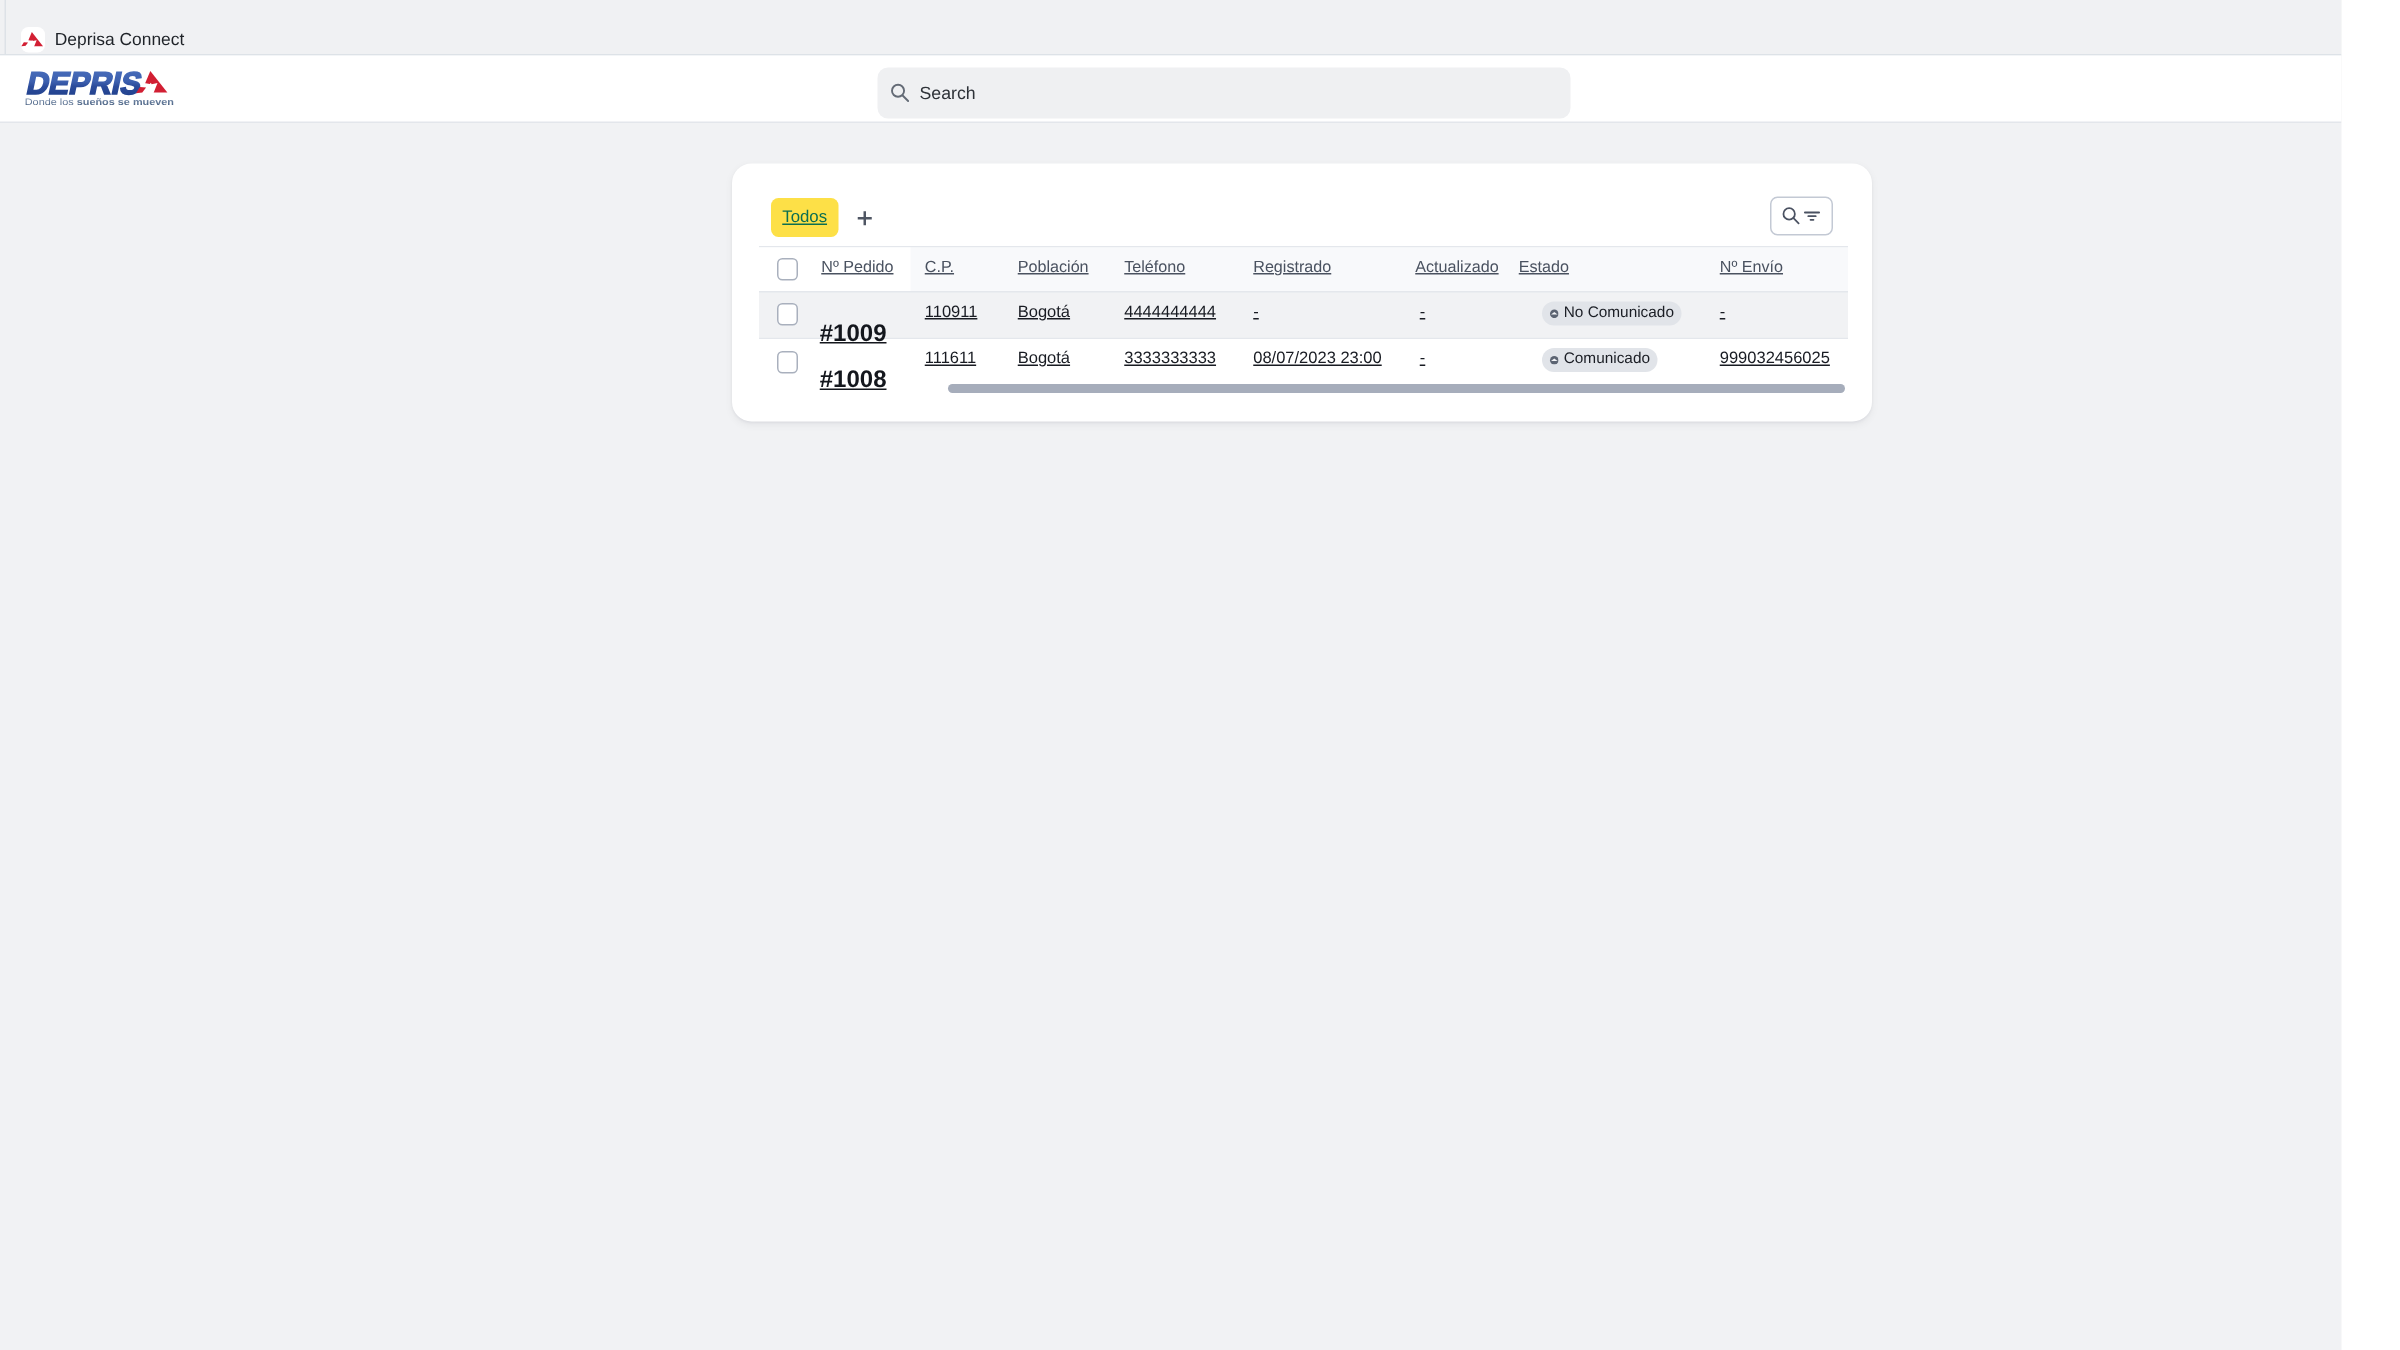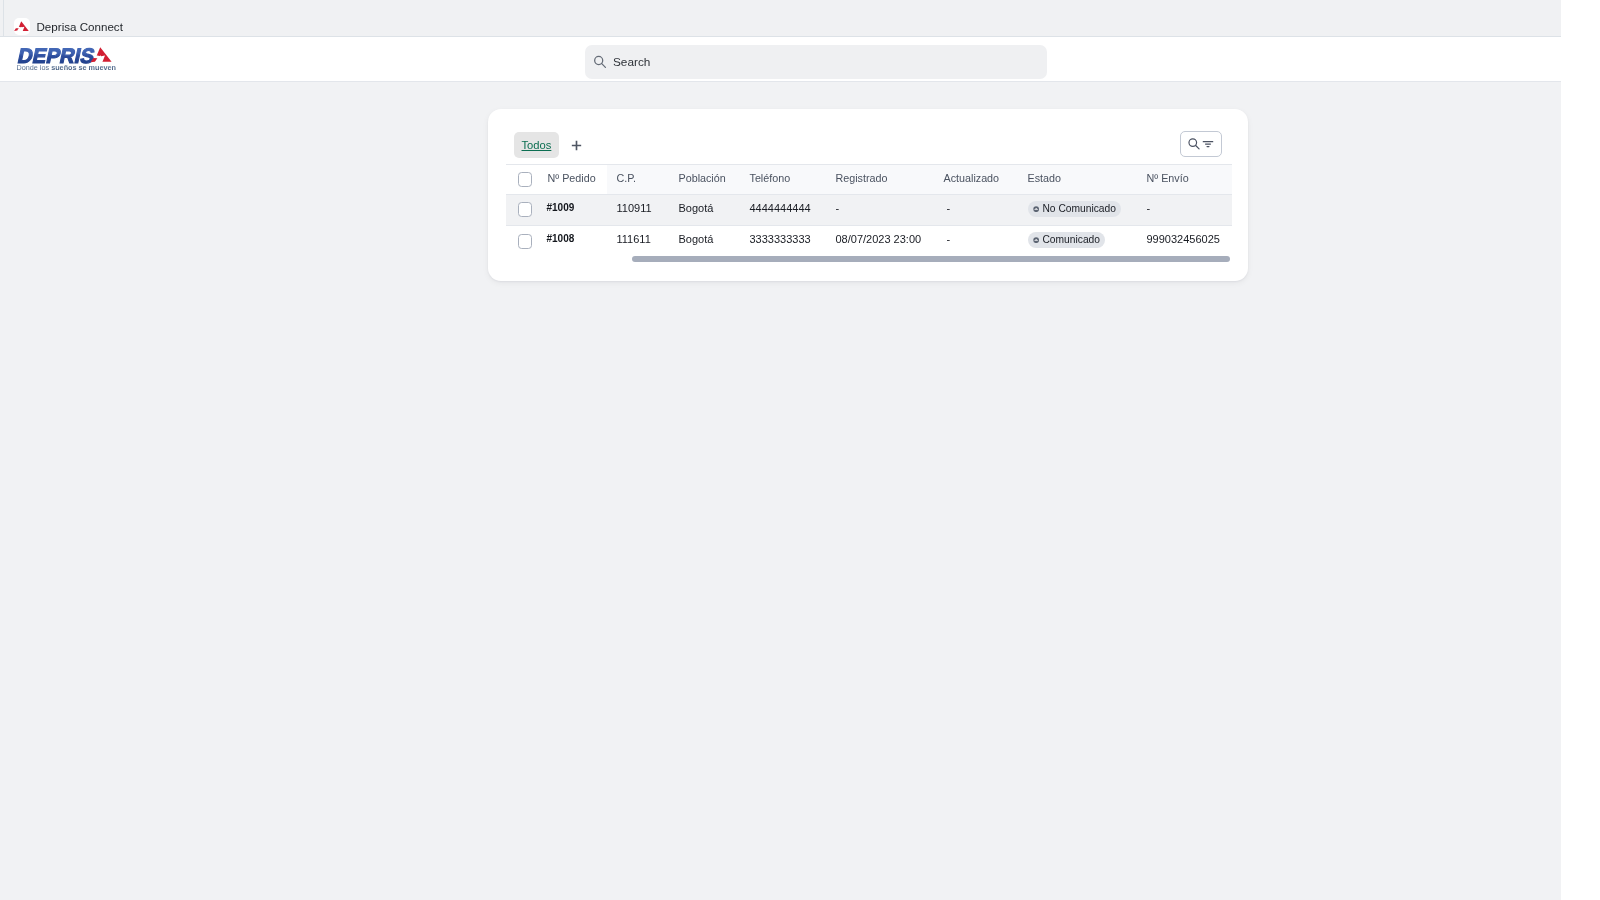--- a/index.html
+++ b/index.html
@@ -18,38 +18,38 @@
   .header{position:absolute;left:0;top:37px;width:1561px;height:45px;background:#ffffff;}
   .header-border{position:absolute;left:0;top:81px;width:1561px;height:1px;background:#e3e6eb;}
   .logo{position:absolute;left:14px;top:42px;width:106px;height:34px;}
   .searchbox{position:absolute;left:585px;top:45px;width:462px;height:29px;background:#eff0f2;border-radius:7px;
              display:flex;align-items:center;padding:17px 8px;box-sizing:border-box;gap:6px;}
   .searchbox .ph{font-size:11.8px;color:#2e3238;}
 
   
   .card{position:absolute;left:487.5px;top:108.8px;width:760.5px;height:172.5px;background:#fff;border-radius:13px;
         box-shadow:0 1px 2px rgba(16,24,40,.05),0 2px 6px rgba(16,24,40,.055);overflow:hidden;}
-  .chip{position:absolute;left:26px;top:23px;height:26px;padding:0 8px;background:#e5e5e5;border-radius:5px;
+  .chip{position:absolute;left:26px;top:23px;height:26px;padding:0 8px;background:#fde047;border-radius:5px;
         display:flex;align-items:center;font-size:11.2px;color:#0b6e51;text-decoration:underline;}
   .plusbtn{position:absolute;left:83px;top:31px;width:11px;height:11px;display:flex;align-items:center;justify-content:center;}
   .toolbtn{position:absolute;left:692px;top:22px;width:42px;height:26px;border:1.2px solid #c3c9d4;border-radius:5px;
            display:flex;align-items:center;justify-content:center;gap:0px;background:#fff;box-sizing:border-box;}
 
   
   .tbl{position:absolute;left:18px;top:55px;width:726px;height:116px;overflow:hidden;}
   .hdrline{position:absolute;left:0;top:0;width:726px;height:1px;background:#e4e7ec;}
   .thead{position:absolute;left:0;top:1px;width:726px;height:29px;background:#f8f9fb;}
   .thead-white{position:absolute;left:0;top:1px;width:101px;height:29px;background:#ffffff;}
   .rowbg0{position:absolute;left:0;top:30px;width:726px;height:31px;background:#f1f2f4;}
   .rowline0{position:absolute;left:0;top:30px;width:726px;height:1px;background:#e4e7ec;}
   .rowline1{position:absolute;left:0;top:61px;width:726px;height:1px;background:#e4e7ec;}
-  .cell{position:absolute;white-space:nowrap;}
+  .cell{position:absolute;white-space:nowrap;text-decoration:underline;}
   .th{font-size:10.75px;color:#4a5260;}
   .td{font-size:11px;color:#181b22;}
-  .ordnum{font-weight:700;font-size:10px;color:#14171d;}
+  .ordnum{font-weight:700;font-size:16px;color:#14171d;margin-top:12px;}
   .cb{position:absolute;width:14.5px;height:15px;border:1.3px solid #a9b0bd;border-radius:3.6px;background:#fff;box-sizing:border-box;}
   .badge{position:absolute;display:inline-flex;align-items:center;gap:3.4px;height:16.3px;padding:0 5.2px;
          border-radius:8px;background:#e1e4e9;font-size:10.25px;color:#1a1d24;white-space:nowrap;}
   .hscroll{position:absolute;left:126px;top:92px;width:598px;height:6px;background:#a6adbb;border-radius:3px;}
 </style>
 </head>
 <body>
 
 <div class="viewport">
 
@@ -143,21 +143,21 @@
       <div class="rowline1"></div>
 
       <span class="cb" style="left:12px;top:8px"></span>
       <div id="thead-cells">
           <span class="cell th" style="left: 42px; top: 8px;">Nº Pedido</span>
           <span class="cell th" style="left: 111px; top: 8px;">C.P.</span>
           <span class="cell th" style="left: 173px; top: 8px;">Población</span>
           <span class="cell th" style="left: 244px; top: 8px;">Teléfono</span>
           <span class="cell th" style="left: 330px; top: 8px;">Registrado</span>
           <span class="cell th" style="left: 438px; top: 8px;">Actualizado</span>
-          <span class="cell th" style="left: 522px; top: 8px;">Estado</span>
+          <span class="cell th" style="left: 507px; top: 8px;">Estado</span>
           <span class="cell th" style="left: 641px; top: 8px;">Nº Envío</span>
         </div>
 
       <div id="tbody-cells">
           <span class="cb" style="left: 12px; top: 38px;"></span>
           <span class="cell ordnum" style="left: 41px; top: 38px;">#1009</span>
           <span class="cell td" style="left: 111px; top: 38px; text-align: center;">110911</span>
           <span class="cell td" style="left: 173px; top: 38px;">Bogotá</span>
           <span class="cell td" style="left: 244px; top: 38px;">4444444444</span>
           <span class="cell td" style="left: 330px; top: 38px;">-</span>

